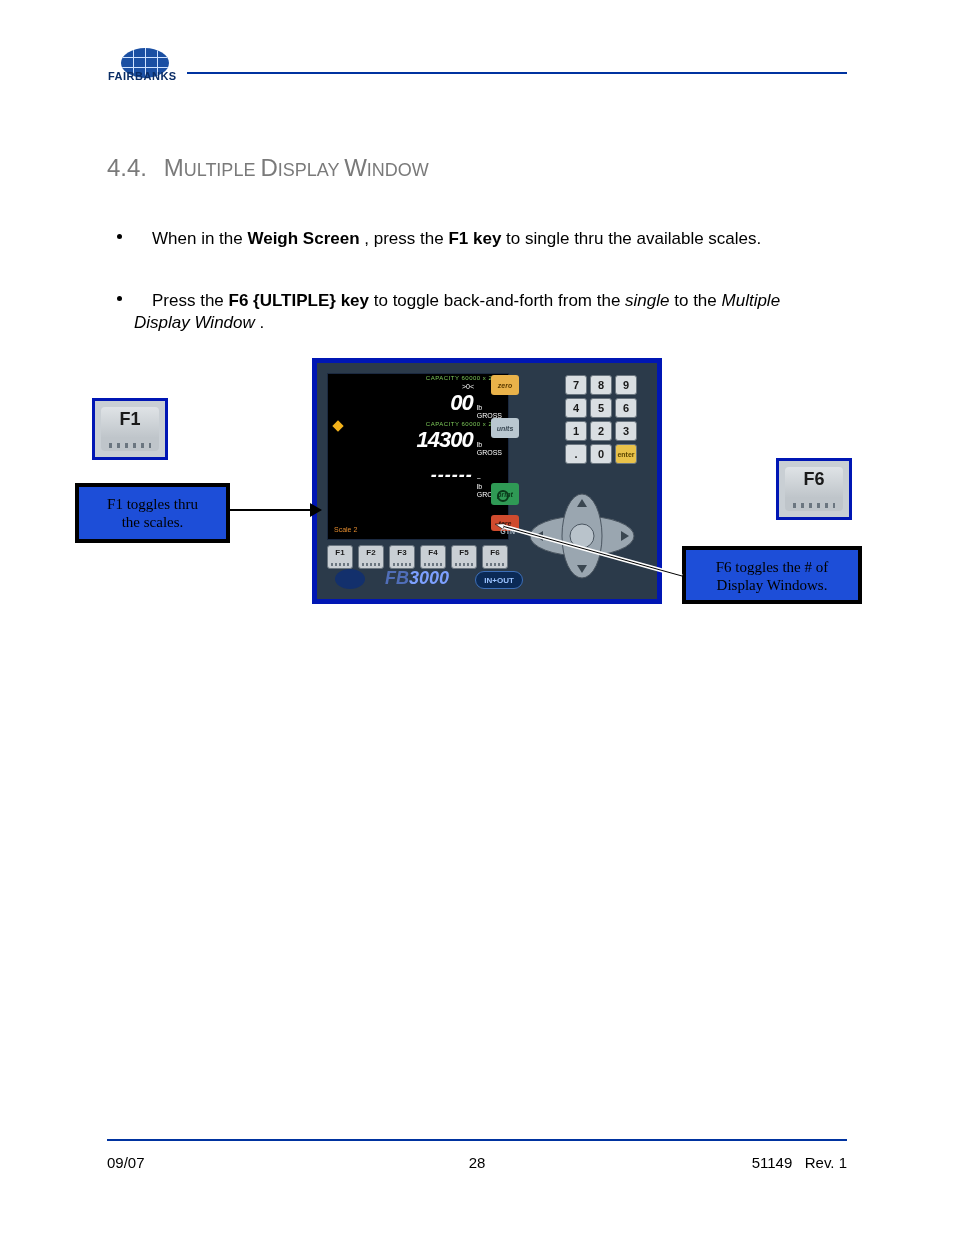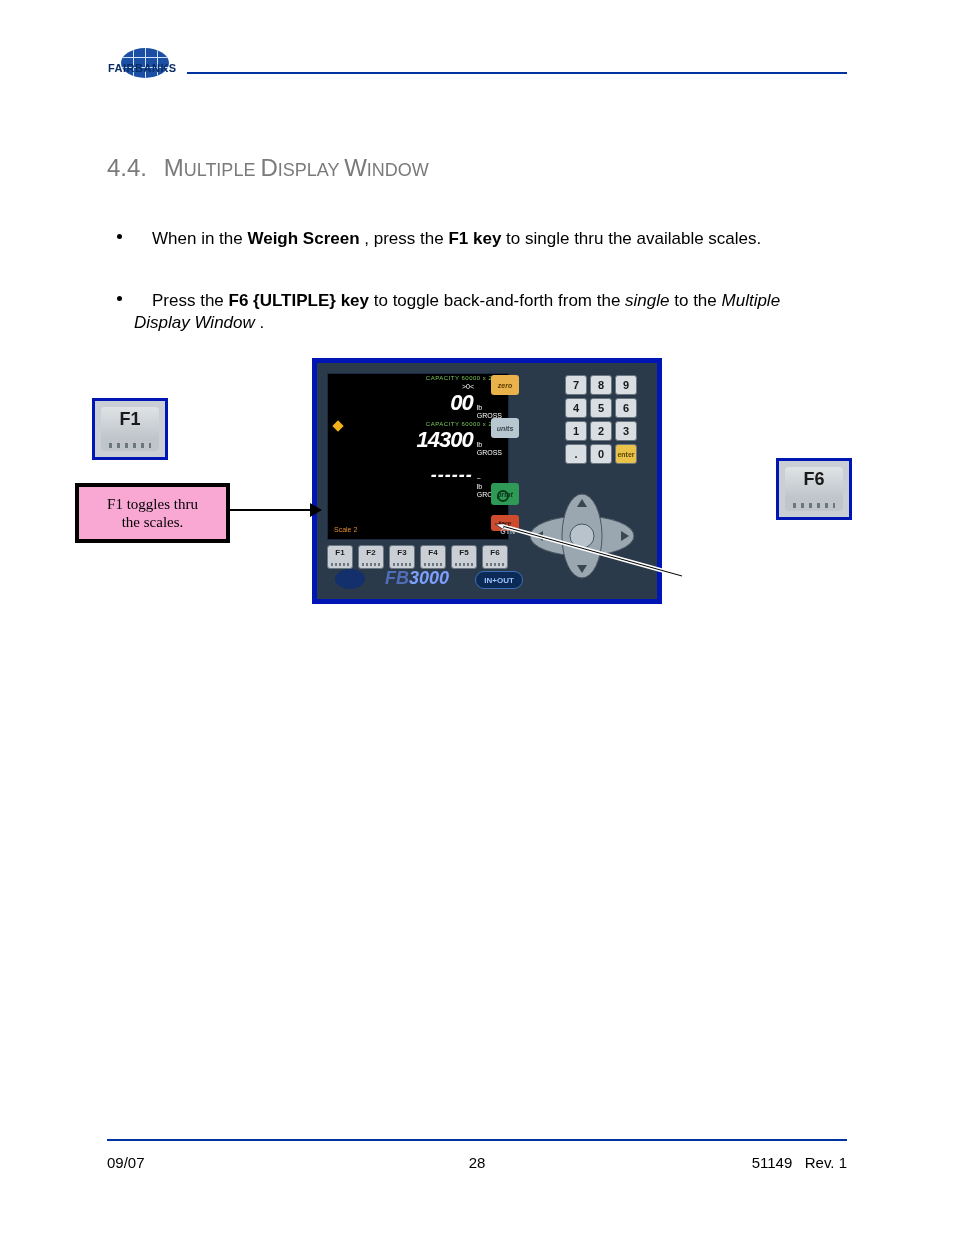--- a/index.html
+++ b/index.html
@@ -4,21 +4,21 @@
 <style>
   html,body{margin:0;padding:0;background:#fff;font-family:Arial,Helvetica,sans-serif;color:#000;}
   .page{width:954px;height:1235px;margin:0 auto;position:relative;box-sizing:border-box;}
   
   .logo{position:absolute;left:110px;top:48px;width:70px;height:48px;display:flex;flex-direction:column;align-items:center;}
   .globe{width:48px;height:30px;border-radius:24px 24px 24px 24px/15px 15px 15px 15px;background:#1a4fa3;position:relative;overflow:hidden;}
   .globe::before,.globe::after{content:"";position:absolute;left:0;right:0;height:1px;background:#cfe2ff;}
   .globe::before{top:9px;} .globe::after{top:19px;}
   .globe .m1,.globe .m2,.globe .m3{position:absolute;top:0;bottom:0;width:1px;background:#cfe2ff;}
   .globe .m1{left:12px;} .globe .m2{left:24px;} .globe .m3{left:36px;}
-  .brand{position:absolute;left:108px;top:62px;font-size:11px;font-weight:bold;letter-spacing:0.5px;color:#0a2d66;white-space:nowrap;}
+  .brand{position:absolute;left:108px;top:70px;font-size:11px;font-weight:bold;letter-spacing:0.5px;color:#0a2d66;white-space:nowrap;}
   .hrule{position:absolute;left:187px;right:107px;top:72px;height:2px;background:#0033a0;}
   
   .sect{position:absolute;left:107px;top:154px;font-size:24px;color:#7a7a7a;}
   .sect .num{margin-right:10px;margin-top:44px;}
   
   .bul{position:absolute;left:134px;font-size:17px;line-height:22px;}
   .dot{position:absolute;left:-17px;top:6px;width:5px;height:5px;border-radius:50%;background:#000;}
   .b1{top:228px;right:170px;}
   .b2{top:290px;right:170px;}
   .bold{font-weight:bold;}
@@ -56,21 +56,21 @@
   .pill{margin-left:6px;width:46px;height:16px;border:1px solid #3d6fb8;border-radius:9px;background:#0b2a56;color:#9cc3ff;font-size:8px;font-weight:bold;display:flex;align-items:center;justify-content:center;}
   
   .sidekey{position:absolute;width:76px;height:62px;border:3px solid #0016b4;background:#c9cfd4;box-sizing:border-box;display:flex;align-items:flex-start;justify-content:center;padding-top:8px;}
   .sidekey .lbl{font-size:18px;font-weight:900;color:#1a1a1a;}
   .sidekey::before{content:"";position:absolute;inset:6px;border-radius:4px;background:linear-gradient(180deg,#dfe3e6 0%,#bfc5ca 70%);}
   .sidekey .lbl{position:relative;z-index:2;}
   .sidekey::after{content:"";position:absolute;bottom:9px;left:14px;right:14px;height:5px;background:repeating-linear-gradient(90deg,#6b7680 0 3px,transparent 3px 8px);z-index:2;}
   .sk-left{left:92px;top:398px;}
   .sk-right{left:776px;top:458px;}
   
-  .callout{position:absolute;border:4px solid #000;background:#f9a8d4;box-sizing:border-box;padding:8px 10px;font-family:Georgia,'Times New Roman',serif;font-size:15px;line-height:18px;text-align:center;}
+  .callout{position:absolute;border:4px solid #000;background:#1d4ed8;box-sizing:border-box;padding:8px 10px;font-family:Georgia,'Times New Roman',serif;font-size:15px;line-height:18px;text-align:center;}
   .co-left{left:75px;top:483px;width:155px;height:60px;}
   .co-right{left:682px;top:546px;width:180px;height:58px;}
   
   .arrow-l{position:absolute;left:228px;top:509px;width:92px;height:2px;background:#000;}
   .arrow-l::after{content:"";position:absolute;right:-2px;top:-6px;border-left:12px solid #000;border-top:7px solid transparent;border-bottom:7px solid transparent;}
   .arrow-r{position:absolute;left:498px;top:522px;width:186px;height:56px;pointer-events:none;}
   .arrow-r svg{width:186px;height:56px;overflow:visible;}
   
   .frule{position:absolute;left:107px;right:107px;bottom:94px;height:2px;background:#0033a0;}
   .fdate{position:absolute;left:107px;bottom:64px;font-size:15px;}
@@ -195,20 +195,24 @@
     <span class="lbl">F1</span>
   </div>
   <div class="sidekey sk-right">
     <span class="lbl">F6</span>
   </div>
 
   <div class="callout co-left">
     <div>F1 toggles thru</div>
     <div>the scales.</div>
   </div>
+  <div class="callout co-right">
+    <div>F6 toggles the # of</div>
+    <div>Display Windows.</div>
+  </div>
 
   <div class="arrow-l"></div>
   <div class="arrow-r">
     <svg viewBox="0 0 186 56">
       <defs>
         <marker id="ah" markerWidth="10" markerHeight="10" refX="2" refY="3" orient="auto">
           <path d="M0,0 L0,6 L9,3 z" fill="#fff" stroke="#000" stroke-width="0.6"></path>
         </marker>
       </defs>
       <line x1="184" y1="54" x2="4" y2="4" stroke="#fff" stroke-width="4"></line>

